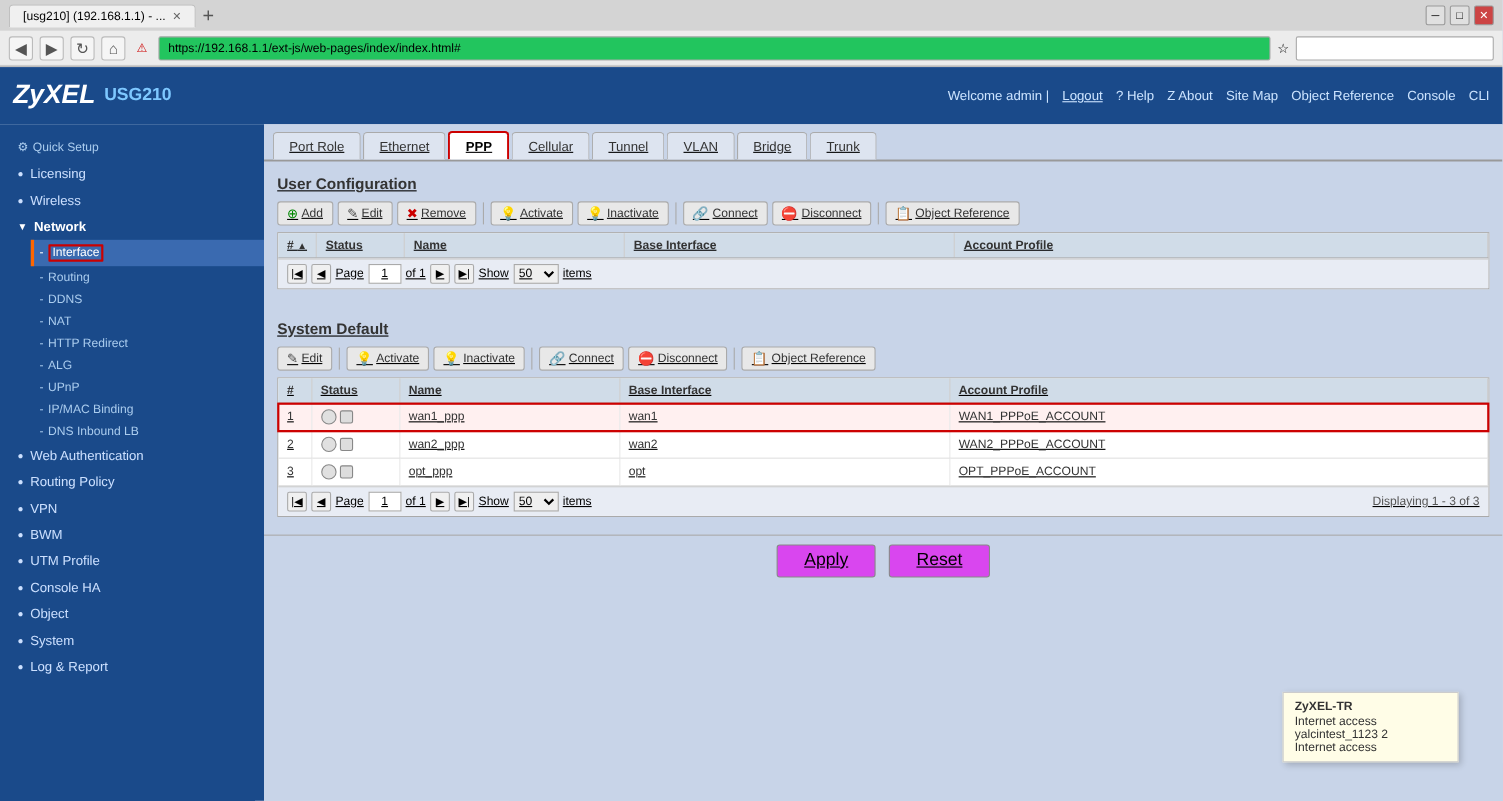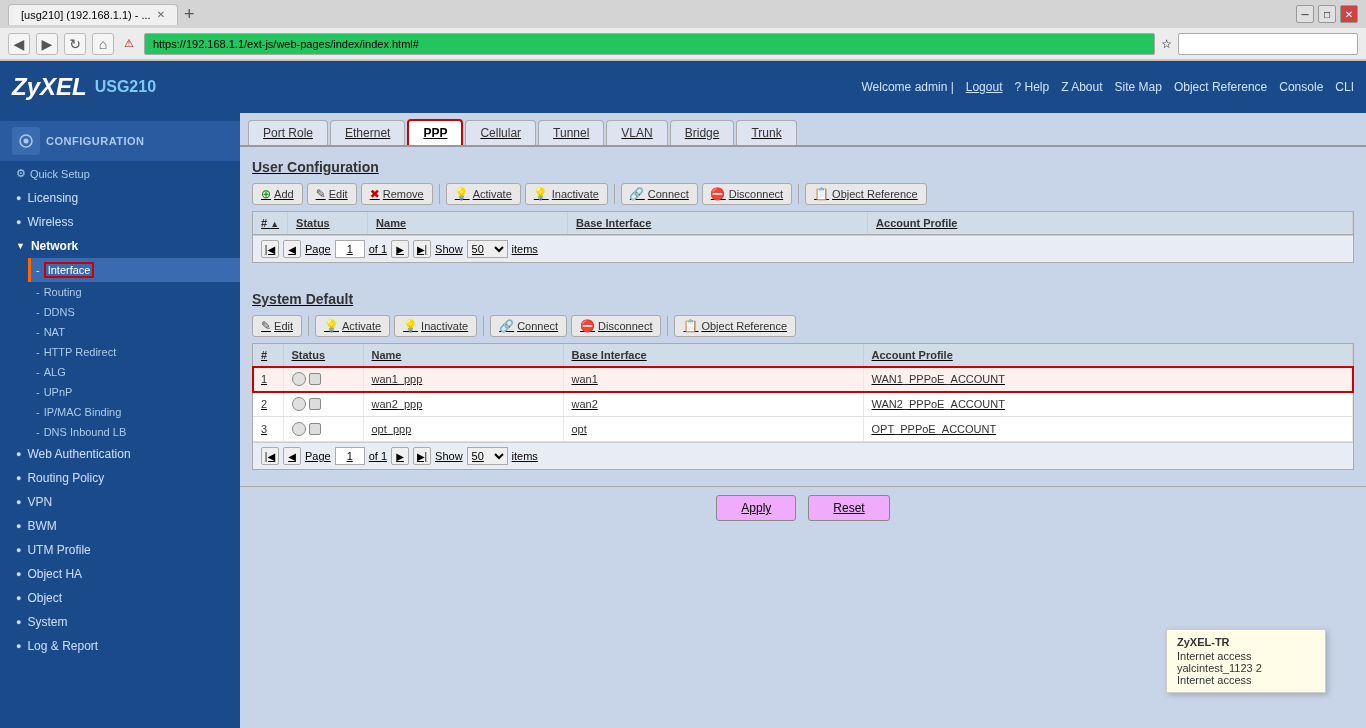--- a/index.html
+++ b/index.html
@@ -65,21 +65,21 @@
     .data-table tr.selected td { border-top: 1px solid #cc0000; border-bottom: 1px solid #cc0000; }
     .page-nav { width: 18px; height: 18px; border: 1px solid #aaa; background: #f0f0f0; cursor: pointer; display: flex; align-items: center; justify-content: center; font-size: 10px; border-radius: 2px; }
     .page-input { width: 30px; height: 18px; border: 1px solid #aaa; text-align: center; font-size: 11px; }
     .show-select { height: 18px; border: 1px solid #aaa; font-size: 11px; }
 
     
     .status-icons { display: flex; gap: 3px; align-items: center; }
     .status-dot { width: 14px; height: 14px; border-radius: 50%; border: 1px solid #888; background: #ddd; display: inline-block; }
     .status-dot.inactive { background: #e0e0e0; }
     .status-small { width: 12px; height: 12px; border-radius: 2px; border: 1px solid #888; background: #ddd; display: inline-block; }
-    .action-btn { padding: 5px 24px; font-size: 12px; border: 1px solid #888; background: #f0abfc; border-radius: 3px; cursor: pointer; }
+    .action-btn { padding: 5px 24px; font-size: 16px; border: 1px solid #888; background: #d946ef; border-radius: 3px; cursor: pointer; }
 
     
     .tooltip-popup { position: absolute; bottom: 40px; right: 40px; background: #fffde7; border: 1px solid #ccc; padding: 6px 10px; font-size: 11px; color: #333; box-shadow: 2px 2px 6px rgba(0,0,0,0.2); min-width: 160px; }
     .tooltip-title { font-weight: bold; margin-bottom: 2px; }
   </style>
 </head>
 <body>
 
 <div class="browser-chrome">
   <div class="browser-titlebar">
@@ -123,29 +123,20 @@
     <span style="cursor:pointer;">Object Reference</span>
     <span style="cursor:pointer;">Console</span>
     <span style="cursor:pointer;">CLI</span>
   </div>
 </div>
 
 <div class="main-layout">
 
   <div class="sidebar">
     <div class="sidebar-section">
-      <div class="sidebar-config-label">
-        <div class="section-icon">
-          <svg width="16" height="16" viewBox="0 0 16 16" fill="#aaccee">
-            <circle cx="8" cy="8" r="6" fill="none" stroke="#aaccee" stroke-width="1.5"></circle>
-            <circle cx="8" cy="8" r="2.5" fill="#aaccee"></circle>
-          </svg>
-        </div>
-        <span>CONFIGURATION</span>
-      </div>
       <div class="quick-setup">
         <span>⚙</span>
         <span>Quick Setup</span>
       </div>
 
       <div class="sidebar-item">
         <span style="font-size:9px;">●</span>
         <span>Licensing</span>
       </div>
 
@@ -220,21 +211,21 @@
         <span>BWM</span>
       </div>
 
       <div class="sidebar-item">
         <span style="font-size:9px;">●</span>
         <span>UTM Profile</span>
       </div>
 
       <div class="sidebar-item">
         <span style="font-size:9px;">●</span>
-        <span>Object HA</span>
+        <span>Console HA</span>
       </div>
 
       <div class="sidebar-item">
         <span style="font-size:9px;">●</span>
         <span>Object</span>
       </div>
 
       <div class="sidebar-item">
         <span style="font-size:9px;">●</span>
         <span>System</span>
@@ -439,20 +430,21 @@
           <span style="font-size:11px;">Page</span>
           <input class="page-input" type="text" value="1" style="">
           <span style="font-size:11px;">of 1</span>
           <button class="page-nav">▶</button>
           <button class="page-nav">▶|</button>
           <span style="font-size:11px;">Show</span>
           <select class="show-select">
             <option>50</option><option>100</option>
           </select>
           <span style="font-size:11px;">items</span>
+          <span style="flex:1; text-align:right; font-size:11px; color:#555;">Displaying 1 - 3 of 3</span>
         </div>
       </div>
 
     </div>
 
     <div style="display:flex; justify-content:center; gap:12px; padding:8px; background:#c8d4e8; border-top:1px solid #aaa; margin-top:4px;">
       <button class="action-btn">Apply</button>
       <button class="action-btn">Reset</button>
     </div>
 

